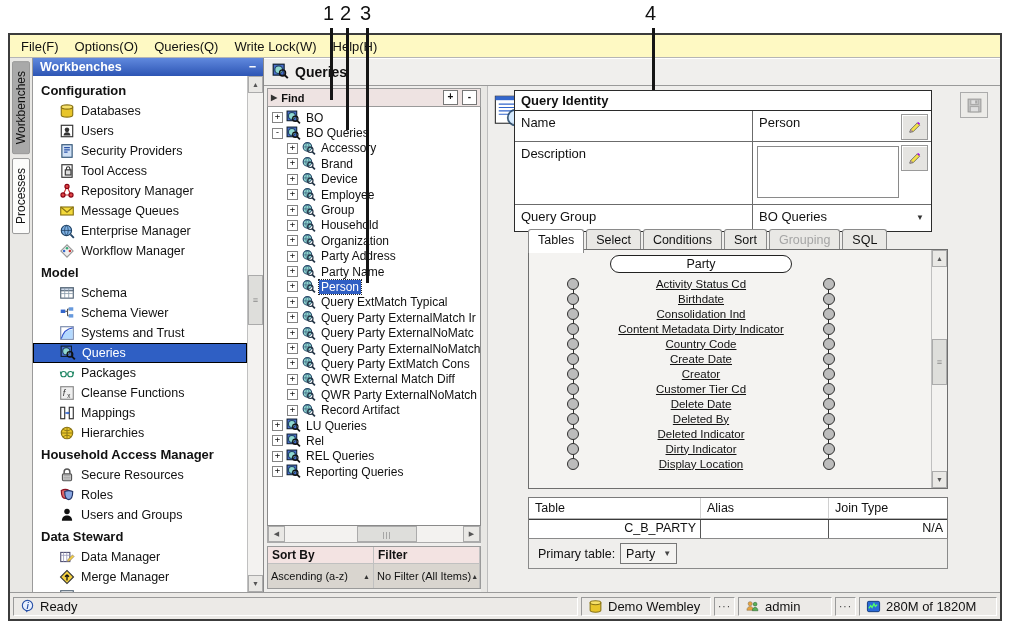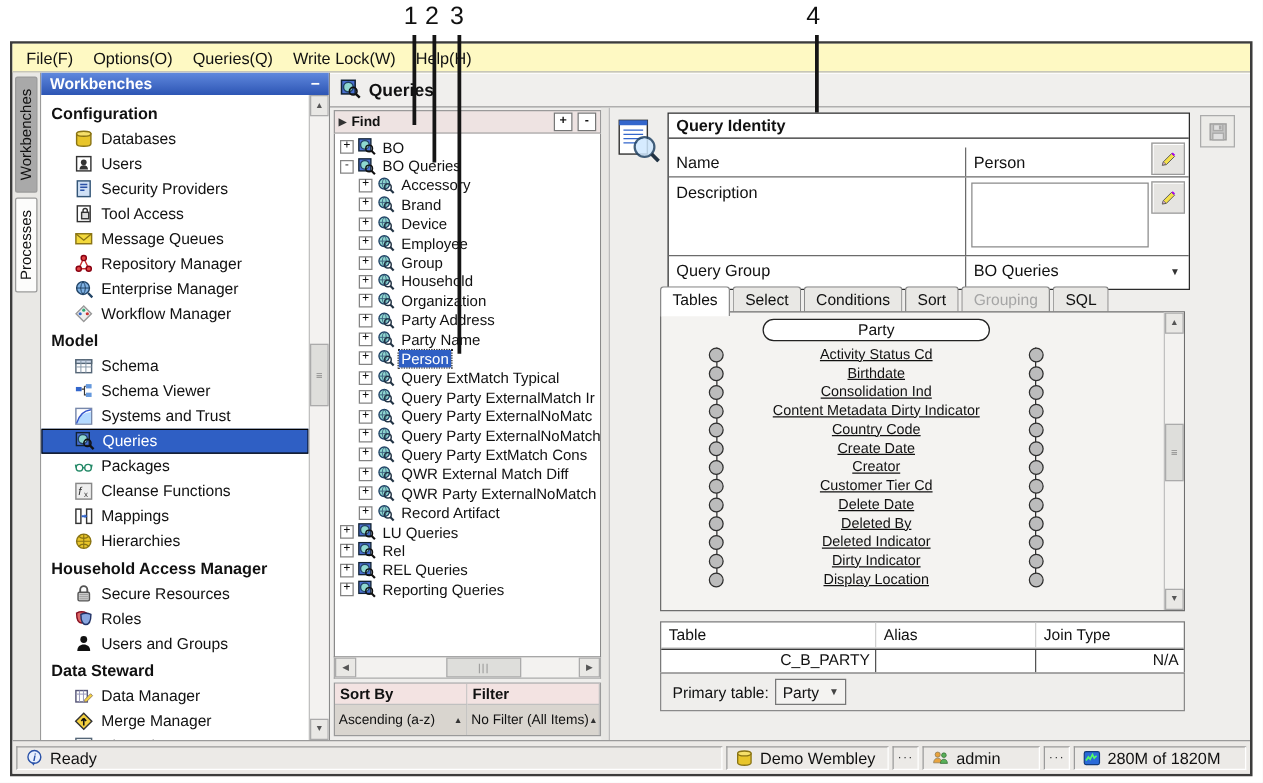--- a/index.html
+++ b/index.html
@@ -68,27 +68,27 @@
   .sf-h{background:#f3e3e2;border-right:1px solid #c0c0c0;border-bottom:1px solid #c0c0c0;font-weight:bold;font-size:12px;padding:1px 4px;box-sizing:border-box;}
   .sf-v{background:#d9d5cf;font-size:11px;padding:0 3px;display:flex;align-items:center;border-right:1px solid #c0c0c0;white-space:nowrap;overflow:hidden;}
   .sf-arrow{margin-left:auto;font-size:7px;color:#333;}
   .sf-arrow::before{content:"▲";}
   .divider{width:6px;flex:none;background:#e8e7e4;border-right:1px solid #bdbdbd;}
 
   
   .editor{flex:1;position:relative;background:#efeeec;overflow:hidden;}
   .qi-icon{position:absolute;left:4px;top:8px;width:36px;height:36px;}
   .qi-icon svg{width:100%;height:100%;}
-  .qi-box{position:absolute;left:46px;top:4px;width:418px;border:1px solid #2b2b2b;background:#fff;font-size:13px;box-sizing:border-box;}
+  .qi-box{position:absolute;left:26px;top:4px;width:418px;border:1px solid #2b2b2b;background:#fff;font-size:13px;box-sizing:border-box;}
   .qi-header{border-bottom:1px solid #2b2b2b;font-weight:bold;padding:2px 6px;}
   .qi-row{display:flex;border-bottom:1px solid #6b6b6b;position:relative;}
   .qi-row:last-child{border-bottom:none;}
   .qi-label{width:238px;flex:none;border-right:1px solid #6b6b6b;padding:4px 6px;box-sizing:border-box;}
   .qi-val{flex:1;position:relative;padding:4px 6px;box-sizing:border-box;}
-  .row-name{height:30px;align-items:flex-end;} .row-desc{height:62px;} .row-qg{height:26px;}
+  .row-name{height:30px;} .row-desc{height:62px;} .row-qg{height:26px;}
   .desc-box{position:absolute;left:4px;top:4px;right:32px;bottom:6px;border:1px solid #8a8a8a;background:#fff;}
   .edit-btn{position:absolute;right:3px;top:3px;width:25px;height:24px;border:1px solid #9a9a9a;background:#e5e4e1;box-shadow:inset 1px 1px 0 #fff;display:flex;align-items:center;justify-content:center;}
   .edit-btn svg{width:15px;height:15px;}
   .dd-arrow{position:absolute;right:7px;top:8px;font-size:8px;color:#333;}
   .dd-arrow::before{content:"▼";}
   .save-btn{position:absolute;left:472px;top:6px;width:26px;height:24px;border:1px solid #ababab;background:#ecebe8;display:flex;align-items:center;justify-content:center;}
   .save-btn svg{width:17px;height:17px;opacity:.8;}
 
   .tabs{position:absolute;left:40px;top:143px;display:flex;font-size:12.5px;}
   .tab{padding:3px 9px 4px;border:1px solid #8a8a8a;border-bottom:none;background:#e9e8e5;margin-right:2px;border-radius:3px 3px 0 0;}
@@ -200,36 +200,36 @@
                     <rect x="2.5" y="1.5" width="9" height="11" fill="#fff" stroke="#333"></rect>
                     <rect x="5.5" y="6" width="5" height="4.5" fill="#ddd" stroke="#333"></rect>
                     <path d="M6.5 6V4.8a1.5 1.5 0 0 1 3 0V6" fill="none" stroke="#333"></path>
                   </svg>
                 </span>
                 <span>Tool Access</span>
               </div>
               <div class="side-item">
                 <span class="ic">
                   <svg viewBox="0 0 14 14">
-                    <rect x="1.5" y="3.5" width="11" height="7" fill="#f3d93c" stroke="#8a7414"></rect>
-                    <path d="M1.5 3.5L7 8l5.5-4.5" fill="none" stroke="#8a7414"></path>
-                  </svg>
-                </span>
-                <span>Message Queues</span>
-              </div>
-              <div class="side-item">
-                <span class="ic">
-                  <svg viewBox="0 0 14 14">
                     <path d="M7 3L3.5 10.5M7 3l3.5 7.5M3.5 10.5h7" stroke="#cc3333" fill="none"></path>
                     <circle cx="7" cy="3" r="1.8" fill="#e04444" stroke="#880011"></circle>
                     <circle cx="3.5" cy="10.5" r="1.8" fill="#e04444" stroke="#880011"></circle>
                     <circle cx="10.5" cy="10.5" r="1.8" fill="#e04444" stroke="#880011"></circle>
                   </svg>
                 </span>
                 <span>Repository Manager</span>
+              </div>
+              <div class="side-item">
+                <span class="ic">
+                  <svg viewBox="0 0 14 14">
+                    <rect x="1.5" y="3.5" width="11" height="7" fill="#f3d93c" stroke="#8a7414"></rect>
+                    <path d="M1.5 3.5L7 8l5.5-4.5" fill="none" stroke="#8a7414"></path>
+                  </svg>
+                </span>
+                <span>Message Queues</span>
               </div>
               <div class="side-item">
                 <span class="ic">
                   <svg viewBox="0 0 14 14">
                     <circle cx="6.5" cy="6.5" r="4.5" fill="#7fb2e5" stroke="#224466"></circle>
                     <path d="M2 6.5h9M6.5 2a7 7 0 0 1 0 9M6.5 2a7 7 0 0 0 0 9" stroke="#224466" fill="none" stroke-width=".7"></path>
                     <line x1="10" y1="10" x2="13" y2="13" stroke="#224466" stroke-width="1.6"></line>
                   </svg>
                 </span>
                 <span>Enterprise Manager</span>

